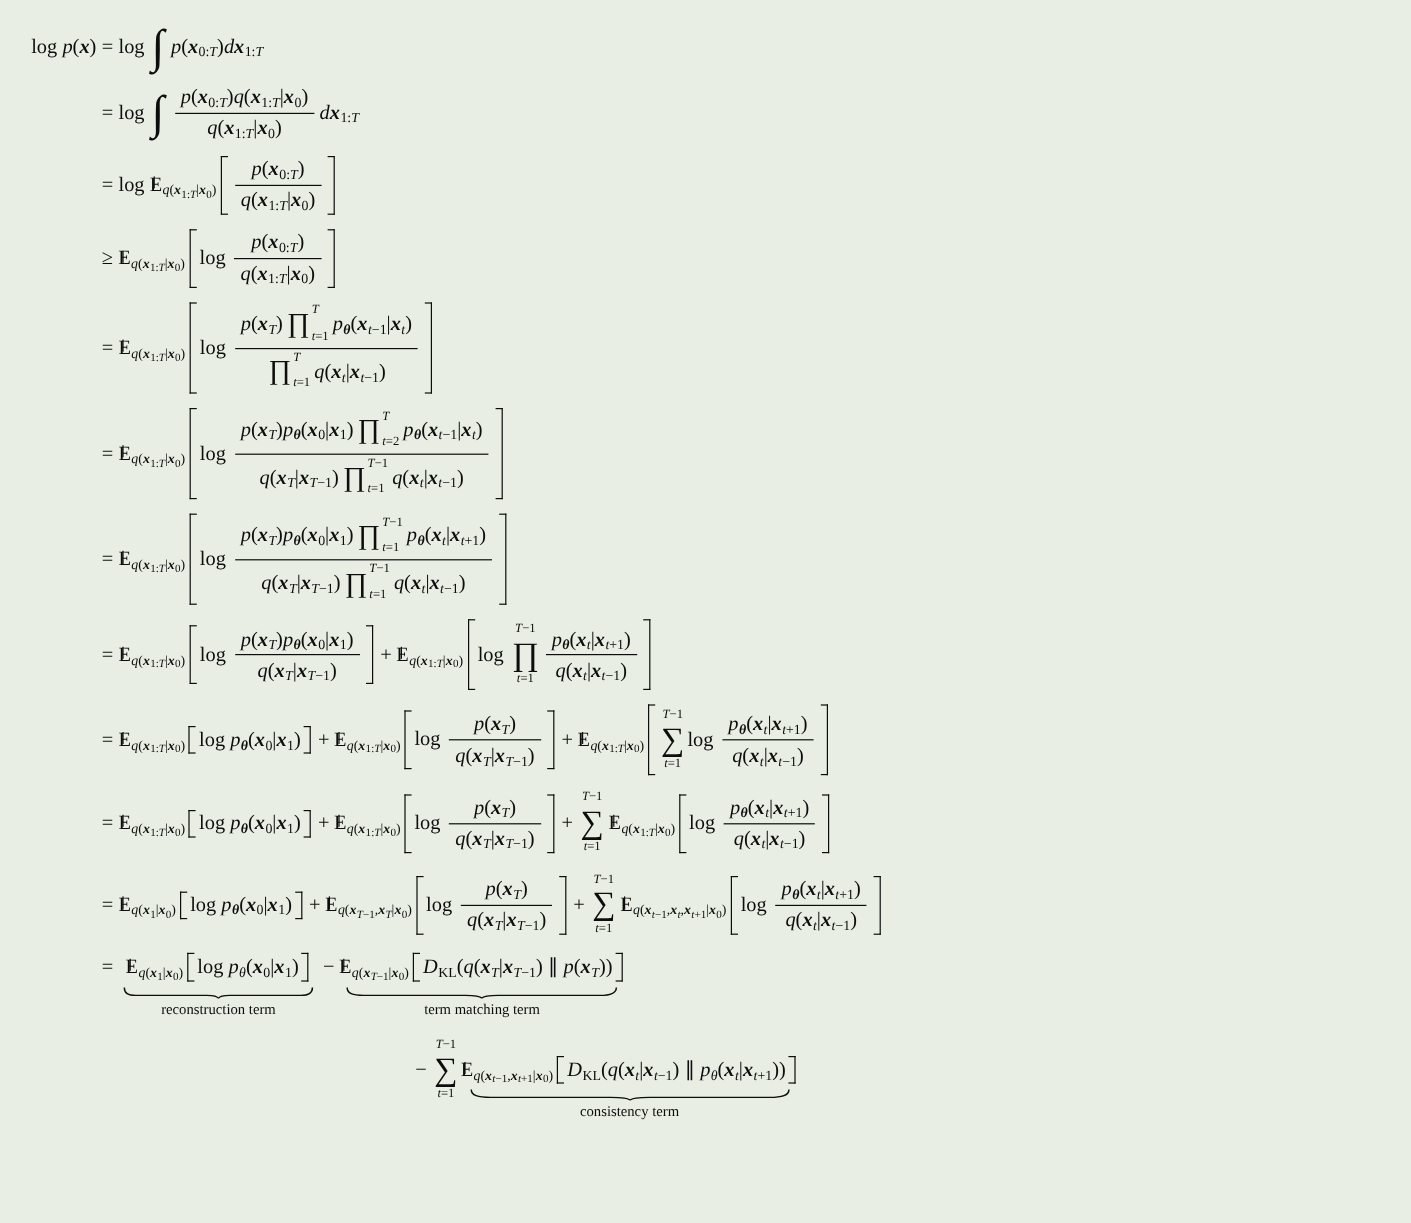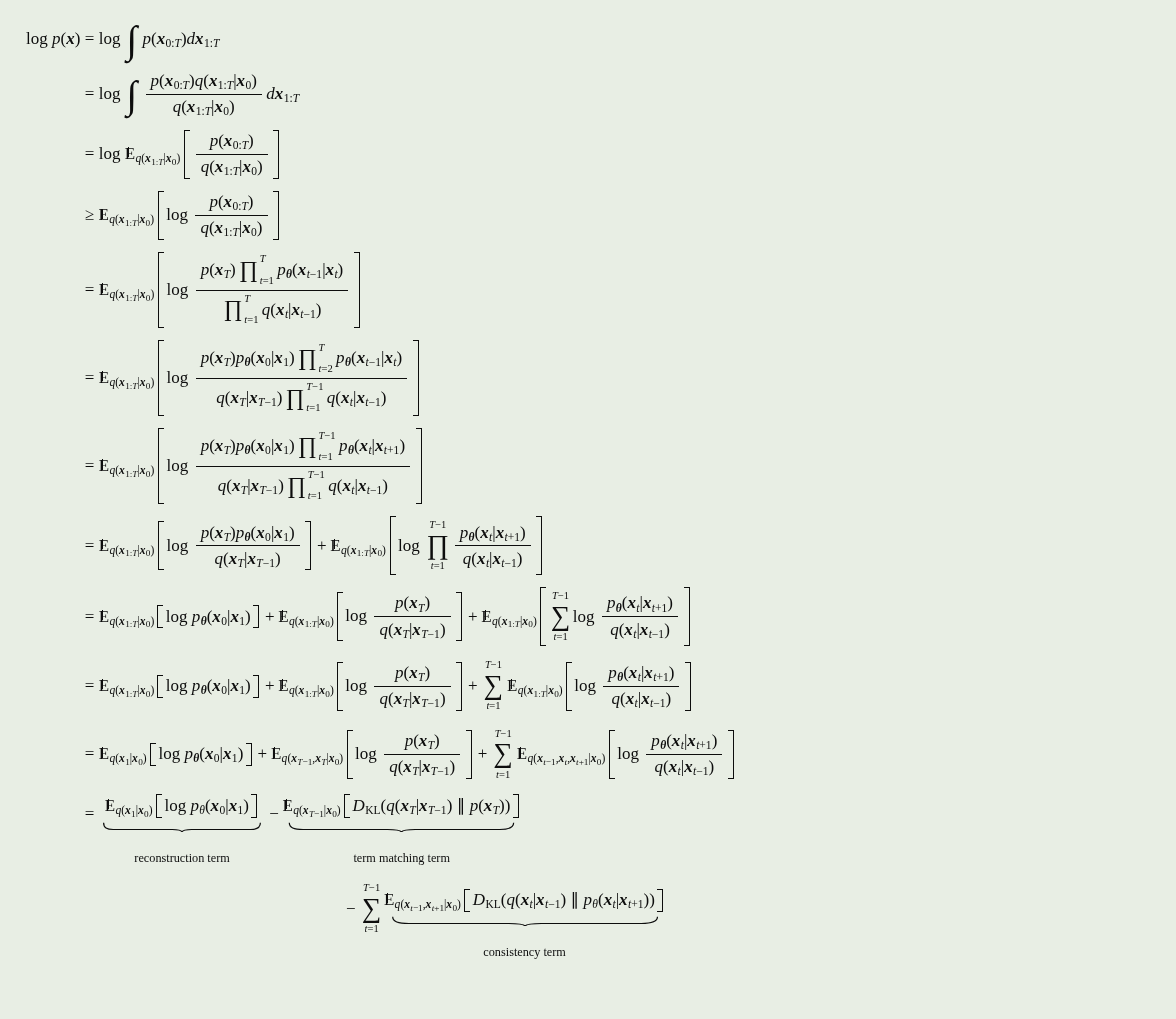--- a/index.html
+++ b/index.html
@@ -41,21 +41,21 @@
   .lim{display:inline-flex;align-items:center;font-size:0.62em;line-height:1;white-space:pre;}
   .bigd .lim{margin:0.12em 0;}
   .bigs{display:inline-flex;align-items:center;margin:0 0.08em;}
   .bigs .bigsym{font-size:1.35em;line-height:1;}
   .limcol{display:inline-flex;flex-direction:column;align-items:flex-start;margin-left:0.1em;gap:0.5em;}
   .bbE{position:relative;display:inline-block;line-height:1.2;font-style:normal;}
   .bbE::after{content:"";position:absolute;left:0.21em;top:0.19em;height:0.60em;width:0.05em;background:currentColor;}
   .ub{display:inline-flex;flex-direction:column;align-items:center;margin-bottom:-29px;}
   .ubc{display:flex;align-items:center;}
   .ubsvg{display:block;width:96%;height:10px;margin-top:4px;flex:none;}
-  .ublabel{font-size:0.72em;line-height:1;margin-top:20px;white-space:pre;text-align:right;}
+  .ublabel{font-size:0.72em;line-height:1;margin-top:3px;white-space:pre;text-align:right;}
 </style>
 </head>
 <body style="background: rgb(232, 238, 228);">
 
 <main id="math-root" class="math" style="color: rgb(13, 13, 13);">
     <div class="lhs">
       <span class="tx r">log </span>
       <span class="tx i">p</span>
       <span class="tx r">(</span>
       <span class="tx b">x</span>

